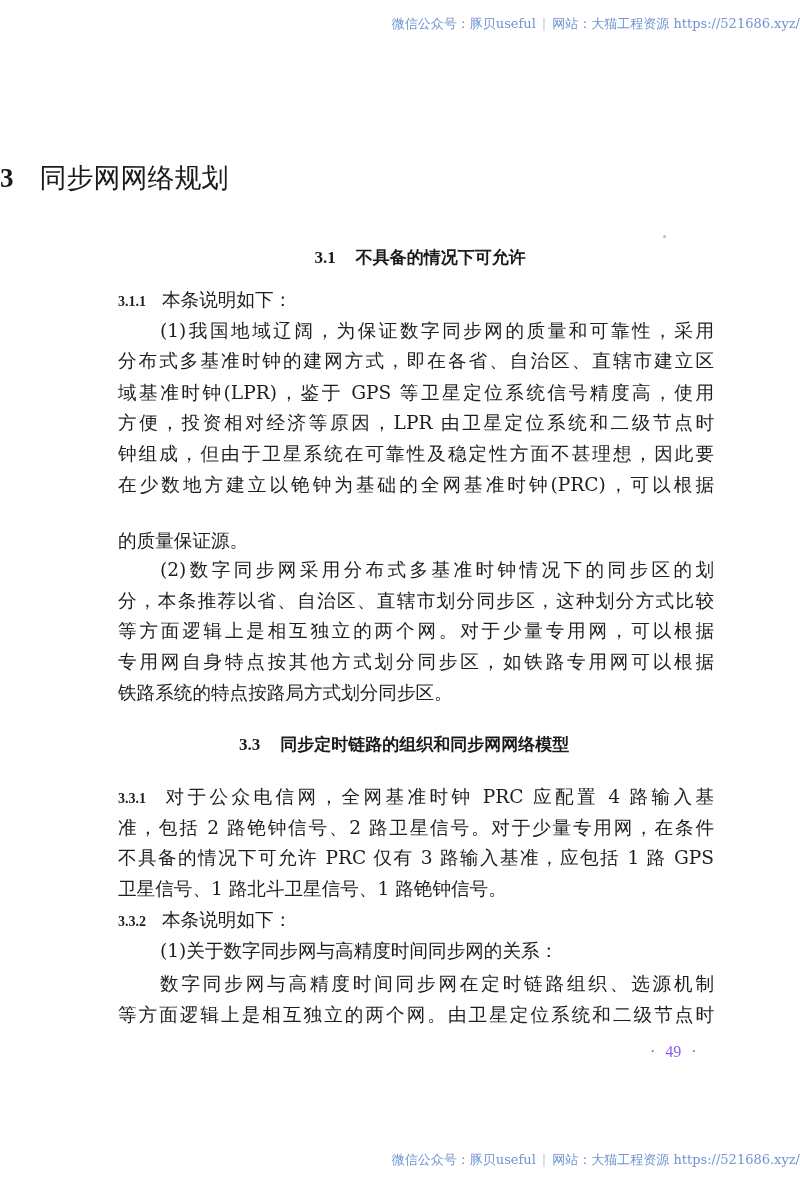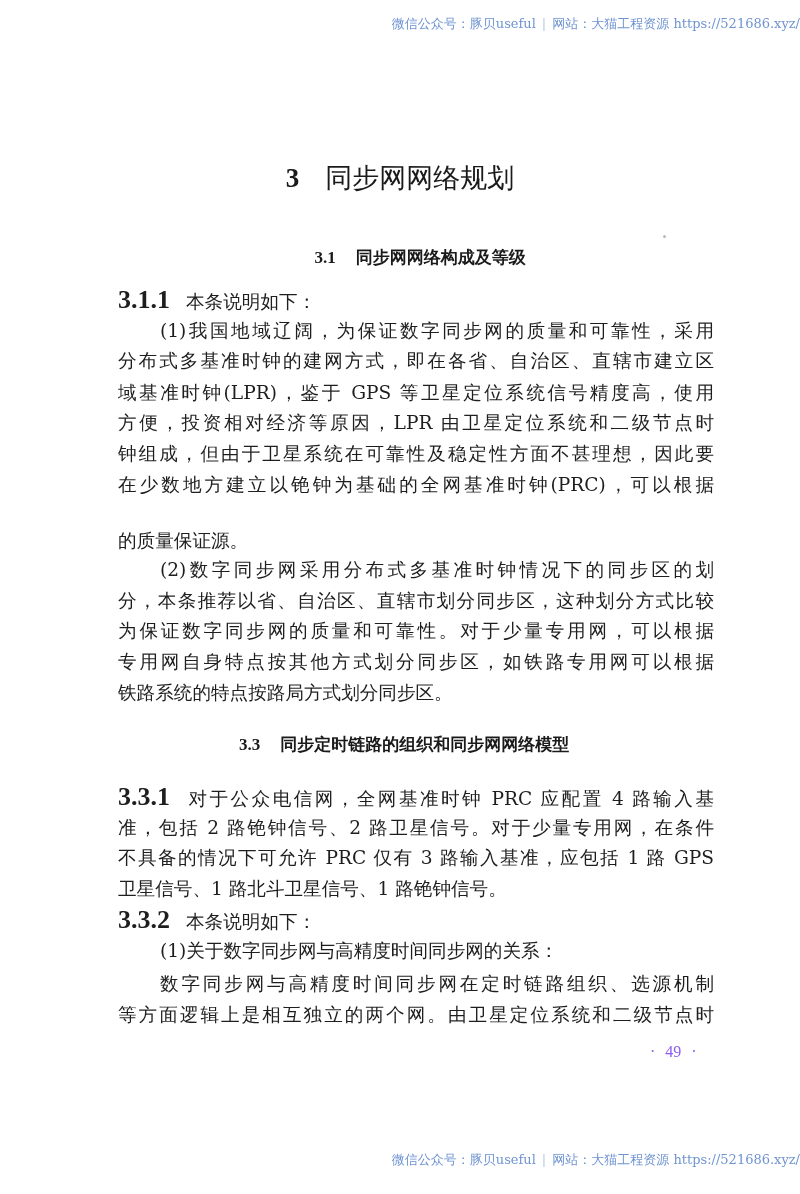--- a/index.html
+++ b/index.html
@@ -27,21 +27,20 @@
     }
     .watermark .sep { color: #b7c6e6; margin: 0 6px; }
     .wm-top { top: 15px; }
     .wm-bottom { top: 1151px; }
 
     .chapter-title {
       position: absolute;
       top: 160px;
       left: 0;
       width: 800px;
-      text-align: center;
       font-size: 27px;
       font-family: "DejaVu Sans", "Liberation Sans", sans-serif;
       color: #1a1a1a;
     }
     .chapter-title .num {
       font-family: "Liberation Serif", "DejaVu Serif", serif;
       font-weight: bold;
       margin-right: 26px;
     }
     .section-heading {
@@ -71,21 +70,21 @@
       text-align: justify;
       text-align-last: justify;
       color: #1e1e1e;
     }
     .line.last { text-align-last: left; }
     .line.indent { left: 160px; width: 554px; }
     .clause-num {
       font-family: "Liberation Serif", "DejaVu Serif", serif;
       font-weight: bold;
       margin-right: 16px;
-      font-size: 26px;
+      font-size: 14px;
     }
     .page-number {
       position: absolute;
       top: 1043px;
       left: 650px;
       font-size: 16px;
       font-family: "Liberation Serif", "DejaVu Serif", serif;
       color: #8b5cf6;
       word-spacing: 6px;
     }
@@ -106,37 +105,37 @@
   <span>微信公众号：豚贝useful</span><span class="sep">|</span><span>网站：大猫工程资源 https://521686.xyz/</span>
 </div>
 
 <div class="speck"></div>
 
 <div class="chapter-title">
   <span class="num">3</span><span>同步网网络规划</span>
 </div>
 
 <div class="section-heading h31">
-  <span class="num">3.1</span><span>同步网网络构成及等级</span>
+  <span class="num">3.1</span><span>不具备的情况下可允许</span>
 </div>
 
 <div class="line last" style="top:288px;">
   <span class="clause-num">3.1.1</span><span>本条说明如下：</span>
 </div>
 <div class="line indent" style="top:319px;">(1)我国地域辽阔，为保证数字同步网的质量和可靠性，采用</div>
 <div class="line" style="top:349px;">分布式多基准时钟的建网方式，即在各省、自治区、直辖市建立区</div>
 <div class="line" style="top:381px;">域基准时钟(LPR)，鉴于 GPS 等卫星定位系统信号精度高，使用</div>
 <div class="line" style="top:411px;">方便，投资相对经济等原因，LPR 由卫星定位系统和二级节点时</div>
 <div class="line" style="top:442px;">钟组成，但由于卫星系统在可靠性及稳定性方面不甚理想，因此要</div>
 <div class="line" style="top:473px;">在少数地方建立以铯钟为基础的全网基准时钟(PRC)，可以根据</div>
 <div class="line last" style="top:505px;margin-top:24px;">的质量保证源。</div>
 
 <div class="line indent" style="top:558px;">(2)数字同步网采用分布式多基准时钟情况下的同步区的划</div>
 <div class="line" style="top:589px;">分，本条推荐以省、自治区、直辖市划分同步区，这种划分方式比较</div>
-<div class="line" style="top:619px;">为保证数字同步网的质量和可靠性。对于少量专用网，可以根据</div>
+<div class="line" style="top:619px;">等方面逻辑上是相互独立的两个网。对于少量专用网，可以根据</div>
 <div class="line" style="top:650px;">专用网自身特点按其他方式划分同步区，如铁路专用网可以根据</div>
 <div class="line last" style="top:681px;">铁路系统的特点按路局方式划分同步区。</div>
 
 <div class="section-heading h33">
   <span class="num">3.3</span><span>同步定时链路的组织和同步网网络模型</span>
 </div>
 
 <div class="line" style="top:785px;">
   <span class="clause-num">3.3.1</span><span>对于公众电信网，全网基准时钟 PRC 应配置 4 路输入基</span>
 </div>

